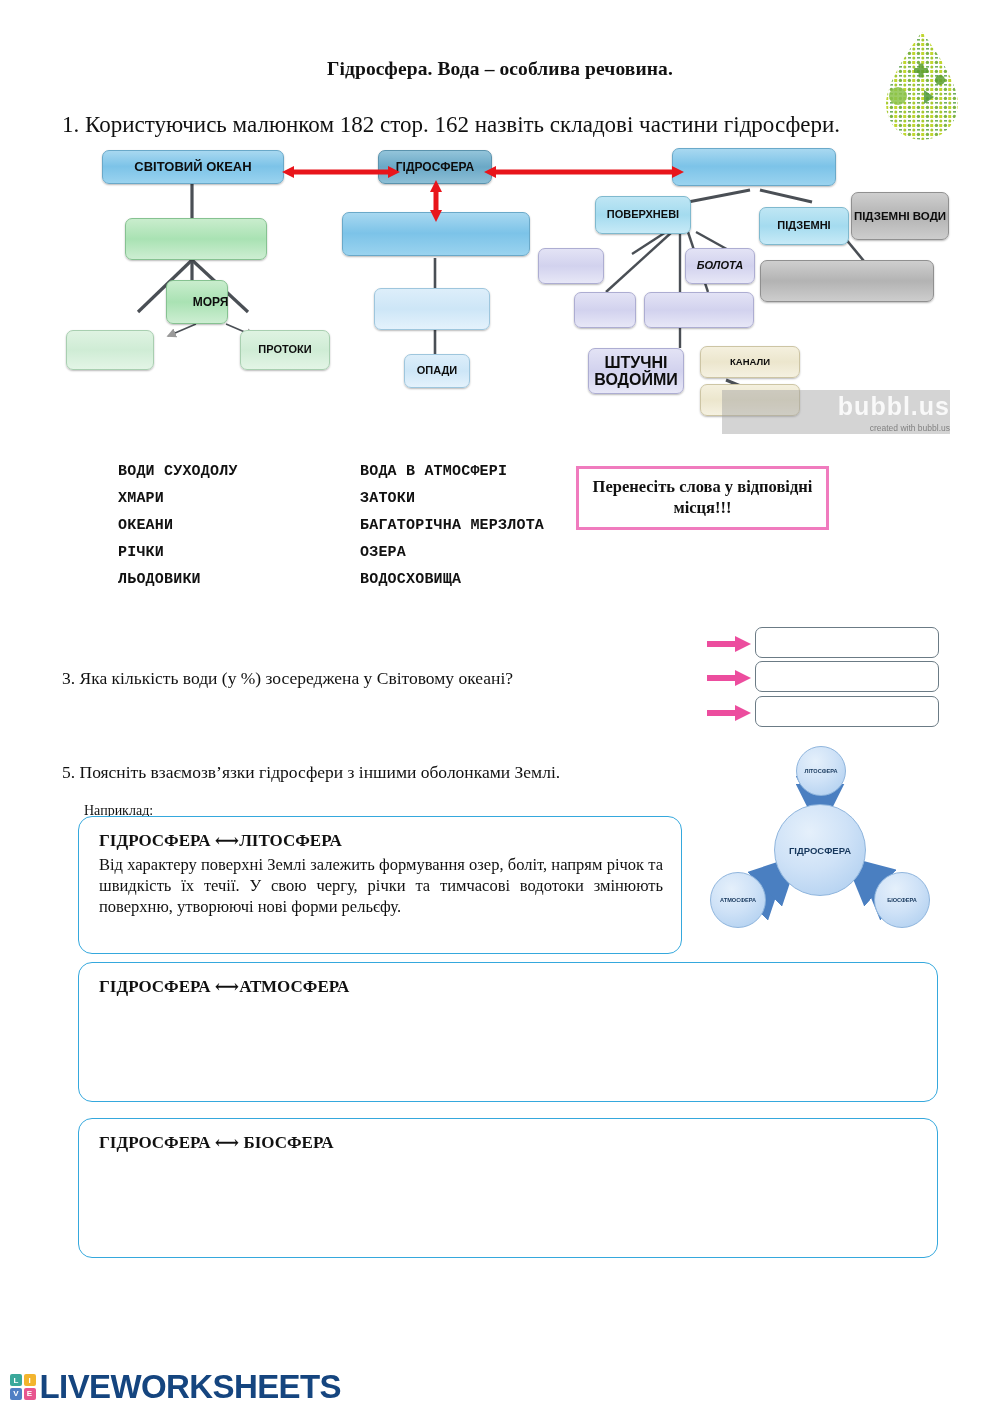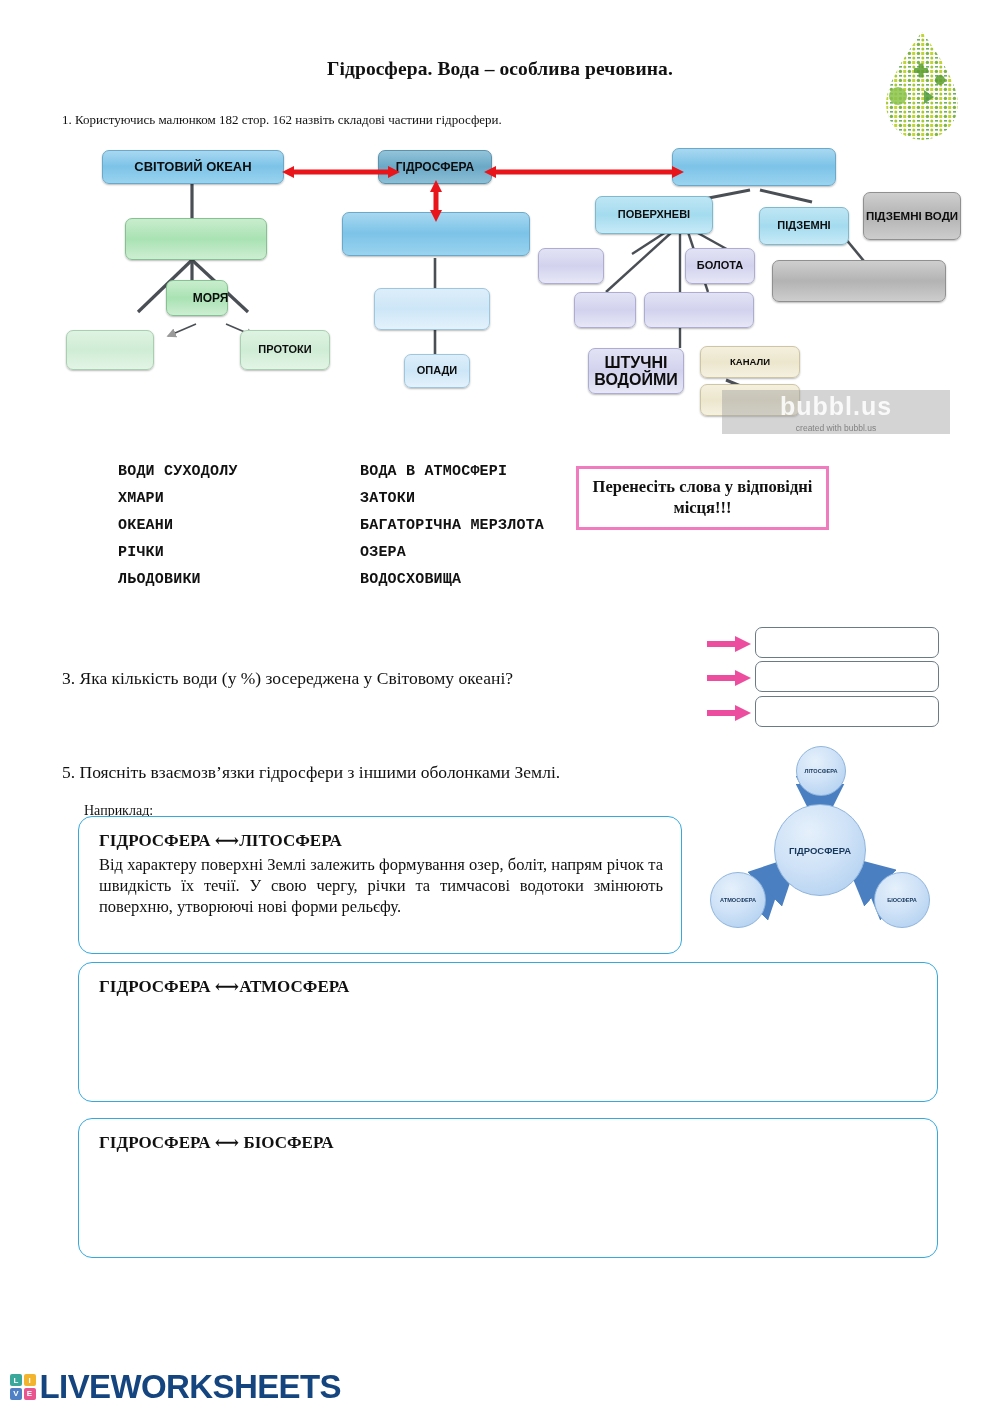--- a/index.html
+++ b/index.html
@@ -21,21 +21,21 @@
     position: absolute;
     left: 0; right: 0; top: 58px;
     text-align: center;
     font-size: 19.5px;
     font-weight: bold;
     letter-spacing: .1px;
   }
   .q1-text {
     position: absolute;
     left: 62px; top: 112px;
-    font-size: 13px;
+    font-size: 23px;
   }
 
   
   .waterdrop {
     position: absolute;
     left: 862px; top: 24px;
     width: 120px; height: 125px;
   }
 
   
@@ -62,30 +62,30 @@
     z-index: 2;
   }
   
   .n-blue   { background: linear-gradient(180deg,#a8d8f0 0%,#7cc3e8 48%,#9ad3ef 100%); border: 1px solid #6aa9c9; }
   .n-bluedk { background: linear-gradient(180deg,#93c4da 0%,#6aa8c6 50%,#8dbfd6 100%); border: 1px solid #5b93ad; }
   .n-bluelt { background: linear-gradient(180deg,#ddeefa 0%,#cde6f7 50%,#e4f2fc 100%); border: 1px solid #9ec6dd; }
   .n-cyan   { background: linear-gradient(180deg,#bfe6f4 0%,#a4dbef 50%,#c7eaf7 100%); border: 1px solid #7fb9ce; }
   .n-green  { background: linear-gradient(180deg,#c9edcd 0%,#a9e2b3 50%,#cdeed2 100%); border: 1px solid #86c291; }
   .n-greenlt{ background: linear-gradient(180deg,#dff3e2 0%,#cfecd5 50%,#e3f5e6 100%); border: 1px solid #a8cfb0; }
   .n-lilac  { background: linear-gradient(180deg,#e3e3f5 0%,#d2d2ee 50%,#e7e7f7 100%); border: 1px solid #adadd2; }
-  .n-gray   { background: linear-gradient(180deg,#cfcfcf 0%,#b3b3b3 50%,#cdcdcd 100%); border: 1px solid #909090; margin-left: 12px; }
+  .n-gray   { background: linear-gradient(180deg,#cfcfcf 0%,#b3b3b3 50%,#cdcdcd 100%); border: 1px solid #909090; }
   .n-beige  { background: linear-gradient(180deg,#f4f0de 0%,#ece6cd 50%,#f5f1e1 100%); border: 1px solid #cdc5a4; }
 
   .red-arrow { position: absolute; z-index: 3; }
   .watermark {
     position: absolute;
     z-index: 4;
     background: rgba(160,160,160,.45);
     display: flex; flex-direction: column;
-    align-items: center; justify-content: center;
+    align-items: flex-end; justify-content: center;
     font-family: "Liberation Sans", "DejaVu Sans", sans-serif;
     color: rgba(255,255,255,.85);
   }
   .watermark .wm-main { font-size: 25px; font-weight: bold; letter-spacing: 1px; }
   .watermark .wm-sub  { font-size: 8.5px; color: rgba(120,120,120,.9); margin-top: 2px; }
 
   
   .wordbank { position: absolute; left: 118px; top: 458px; }
   .wordbank .wb-col { position: absolute; top: 0; }
   .wb-col-1 { left: 0; }
@@ -279,35 +279,35 @@
     <path d="M200 10 L188 4 L188 16 z" fill="#e8151b"></path>
   </svg>
   <svg class="red-arrow" style="left:366px; top:40px;" width="20" height="42">
     <line x1="10" y1="8" x2="10" y2="34" stroke="#e8151b" stroke-width="5"></line>
     <path d="M10 0 L4 12 L16 12 z" fill="#e8151b"></path>
     <path d="M10 42 L4 30 L16 30 z" fill="#e8151b"></path>
   </svg>
 
   <div class="node n-blue" style="left:42px;  top:10px;  width:182px; height:34px; font-size:13px;">СВІТОВИЙ ОКЕАН</div>
   <div class="node n-green" style="left:65px;  top:78px;  width:142px; height:42px;"></div>
-  <div class="node n-green" style="left:106px; top:140px; width:62px;  height:36px; font-size:12px;padding-left:27px;">МОРЯ</div>
+  <div class="node n-green" style="left:106px; top:140px; width:62px;  height:44px; font-size:12px;padding-left:27px;">МОРЯ</div>
   <div class="node n-greenlt" style="left:6px;   top:190px; width:88px;  height:40px;"></div>
   <div class="node n-greenlt" style="left:180px; top:190px; width:90px;  height:40px; font-size:11px;">ПРОТОКИ</div>
 
   <div class="node n-bluedk" style="left:318px; top:10px;  width:114px; height:34px; font-size:12px;">ГІДРОСФЕРА</div>
   <div class="node n-blue" style="left:282px; top:72px;  width:188px; height:44px;"></div>
   <div class="node n-bluelt" style="left:314px; top:148px; width:116px; height:42px;"></div>
   <div class="node n-bluelt" style="left:344px; top:214px; width:66px;  height:34px; font-size:11px;">ОПАДИ</div>
 
   <div class="node n-blue" style="left:612px; top:8px;   width:164px; height:38px;"></div>
-  <div class="node n-cyan" style="left:535px; top:56px;  width:118px;  height:38px; font-size:11px;">ПОВЕРХНЕВІ</div>
+  <div class="node n-cyan" style="left:535px; top:56px;  width:96px;  height:38px; font-size:11px;">ПОВЕРХНЕВІ</div>
   <div class="node n-lilac" style="left:478px; top:108px; width:66px;  height:36px;"></div>
   <div class="node n-lilac" style="left:514px; top:152px; width:62px;  height:36px;"></div>
   <div class="node n-lilac" style="left:584px; top:152px; width:110px; height:36px;"></div>
-  <div class="node n-lilac" style="left:625px; top:108px; width:70px;  height:36px; font-size:11px;">БОЛОТА</div>
+  <div class="node n-lilac" style="left:625px; top:108px; width:70px;  height:36px; font-size:11px;font-style:italic;">БОЛОТА</div>
   <div class="node n-lilac" style="left:528px; top:208px; width:96px;  height:46px; font-size:16px;">ШТУЧНІ ВОДОЙМИ</div>
   <div class="node n-beige" style="left:640px; top:206px; width:100px; height:32px; font-size:9.5px;">КАНАЛИ</div>
   <div class="node n-beige" style="left:640px; top:244px; width:100px; height:32px;"></div>
   <div class="node n-cyan" style="left:699px; top:67px;  width:90px;  height:38px; font-size:11px;">ПІДЗЕМНІ</div>
   <div class="node n-gray" style="left:791px; top:52px;  width:98px;  height:48px; font-size:11.5px;">ПІДЗЕМНІ ВОДИ</div>
   <div class="node n-gray" style="left:700px; top:120px; width:174px; height:42px;"></div>
 
   <div class="watermark" style="left:662px; top:250px; width:228px; height:44px;">
     <span class="wm-main">bubbl.us</span>
     <span class="wm-sub">created with bubbl.us</span>

